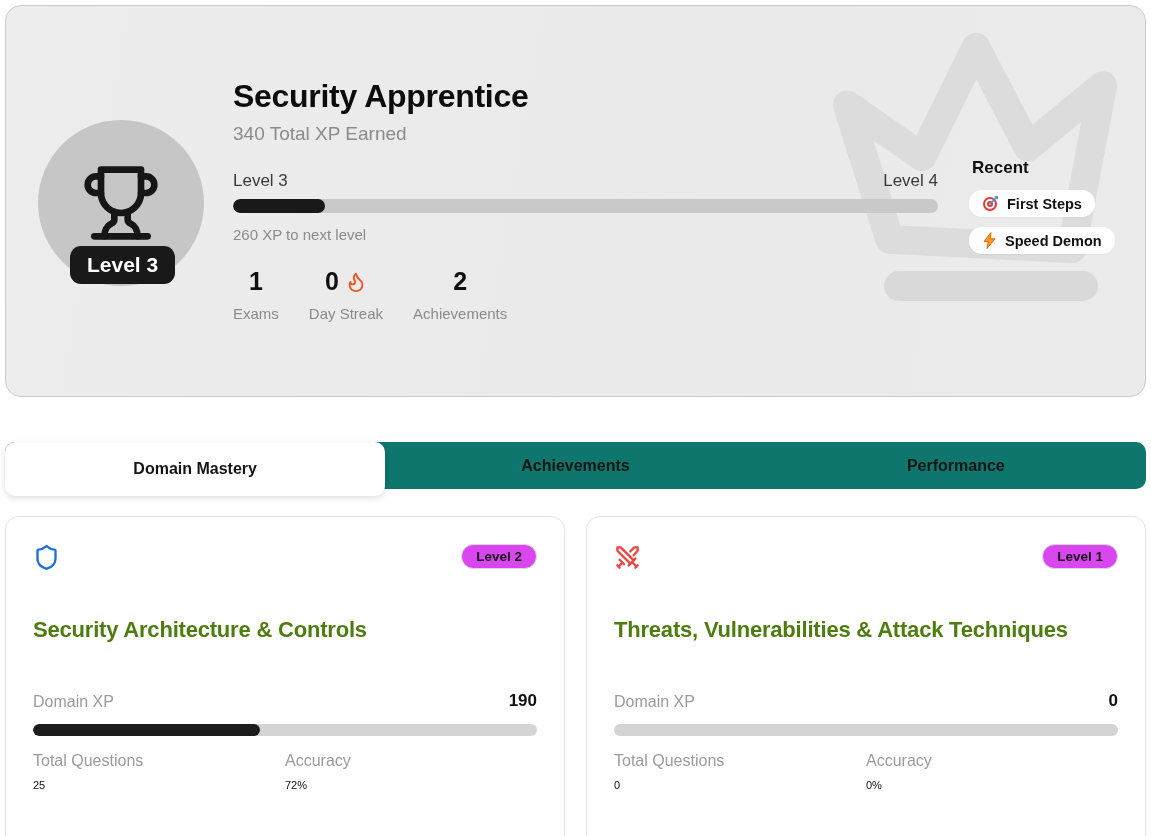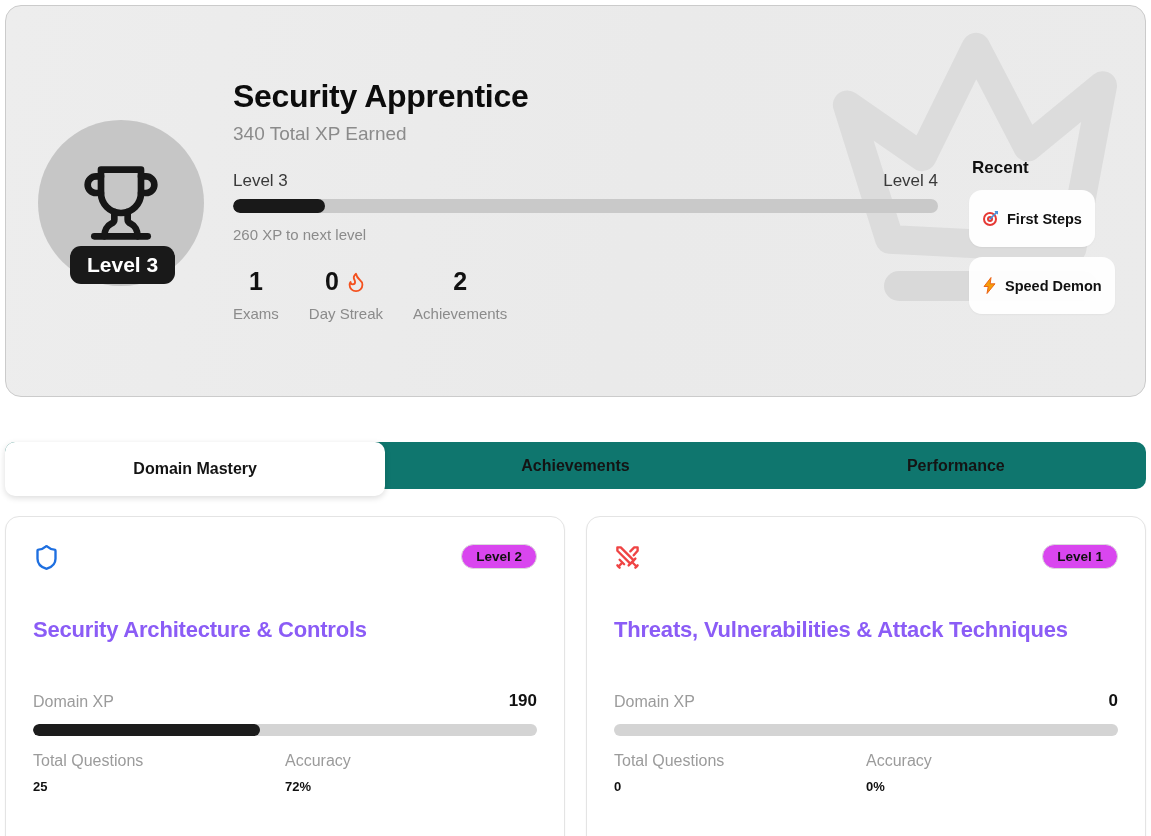--- a/index.html
+++ b/index.html
@@ -74,21 +74,21 @@
   .stat-label { margin-top: 9px; font-size: 15px; color: #8b8b8b; }
   .recent {
     position: absolute; left: 963px; top: 152px;
     display: flex; flex-direction: column; align-items: flex-start; text-align: center;
   }
   .recent-title { font-size: 17px; font-weight: 700; color: #111; margin-left: 3px; }
   .badge-list { margin-top: 12px; display: flex; flex-direction: column; gap: 10px; align-items: flex-start; }
   .badge {
     background: rgba(255,255,255,0.95);
     border-radius: 13px;
-    padding: 20px 13px;
+    padding: 5px 13px;
     display: flex; align-items: center; gap: 8px;
     font-size: 14.5px; font-weight: 600; color: #111;
     box-shadow: 0 1px 2px rgba(0,0,0,0.04);
     white-space: nowrap;
   }
   
   .tabs {
     position: relative;
     margin: 45px 5px 0 5px;
     height: 47px;
@@ -124,30 +124,30 @@
   }
   .card-head { display: flex; justify-content: space-between; align-items: flex-start; }
   .level-pill {
     background: #d946ef;
     border: 1px solid #dcdcdc;
     border-radius: 999px;
     padding: 4px 14px;
     font-size: 13.5px; font-weight: 600; color: #111;
     white-space: nowrap;
   }
-  .card-title { margin-top: 46px; font-size: 22px; font-weight: 700; color: #8b5cf6; letter-spacing: -0.2px; }
+  .card-title { margin-top: 46px; font-size: 22px; font-weight: 700; color: #4d7c0f; letter-spacing: -0.2px; }
   .xp-row { margin-top: 48px; display: flex; justify-content: space-between; align-items: flex-end; }
   .xp-label { font-size: 16px; color: #9b9b9b; }
   .xp-value { font-size: 17px; font-weight: 700; color: #111; }
   .domain-bar { margin-top: 13px; height: 12px; border-radius: 6px; background: #d4d4d4; overflow: hidden; }
   .domain-fill { height: 100%; background: #1c1c1c; border-radius: 6px; }
   .card-stats { margin-top: 16px; display: flex; }
   .card-stat { width: 50%; }
   .cs-label { font-size: 16px; color: #9b9b9b; }
-  .cs-value { margin-top: 9px; font-size: 13px; font-weight: 700; color: #111; }
+  .cs-value { margin-top: 9px; font-size: 11px; font-weight: 400; color: #111; }
   svg { display: block; }
 </style>
 </head>
 <body>
 
 <section class="hero">
 
   <svg class="crown" viewBox="0 0 300 250" fill="none" stroke-width="30" stroke-linejoin="round" stroke-linecap="round" stroke="#dcdcdc">
     <path d="M18 78 L62 218 L252 228 L284 58 L206 122 L152 18 L96 132 Z"></path>
   </svg>

